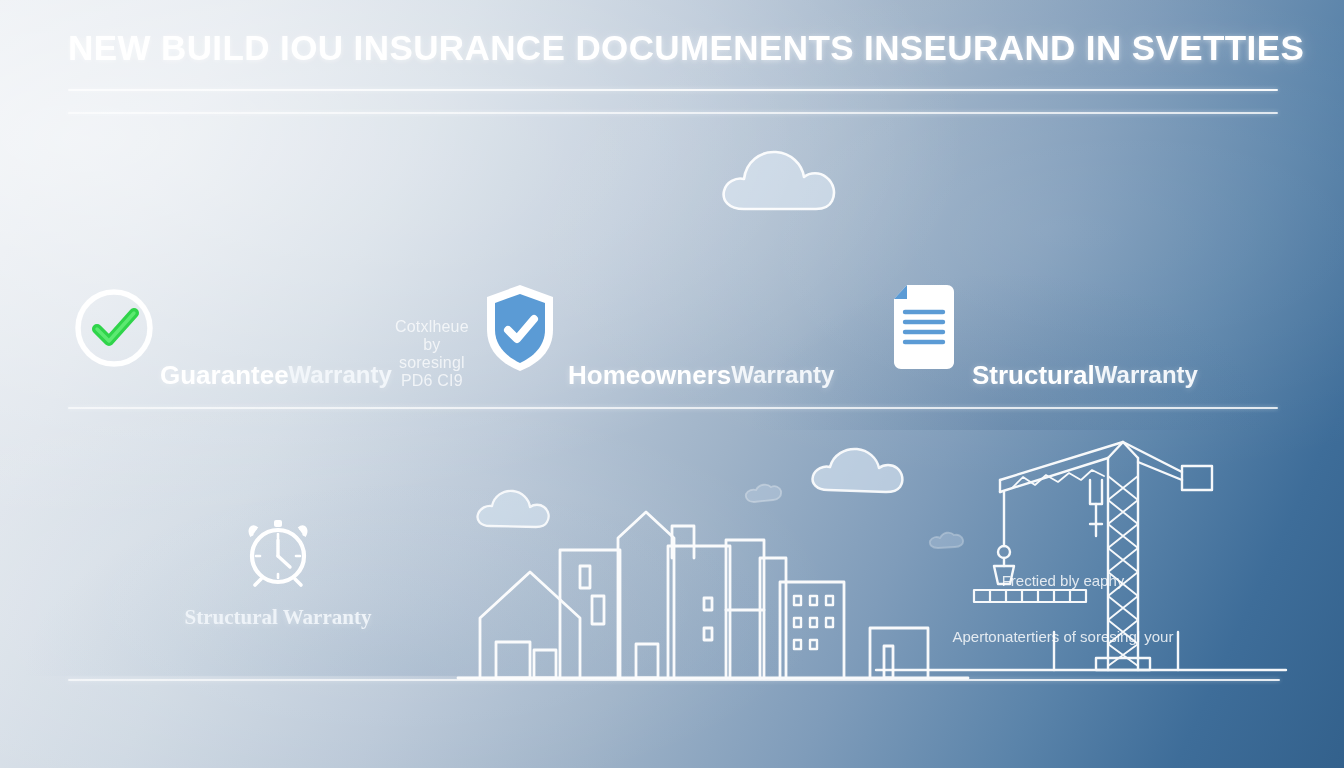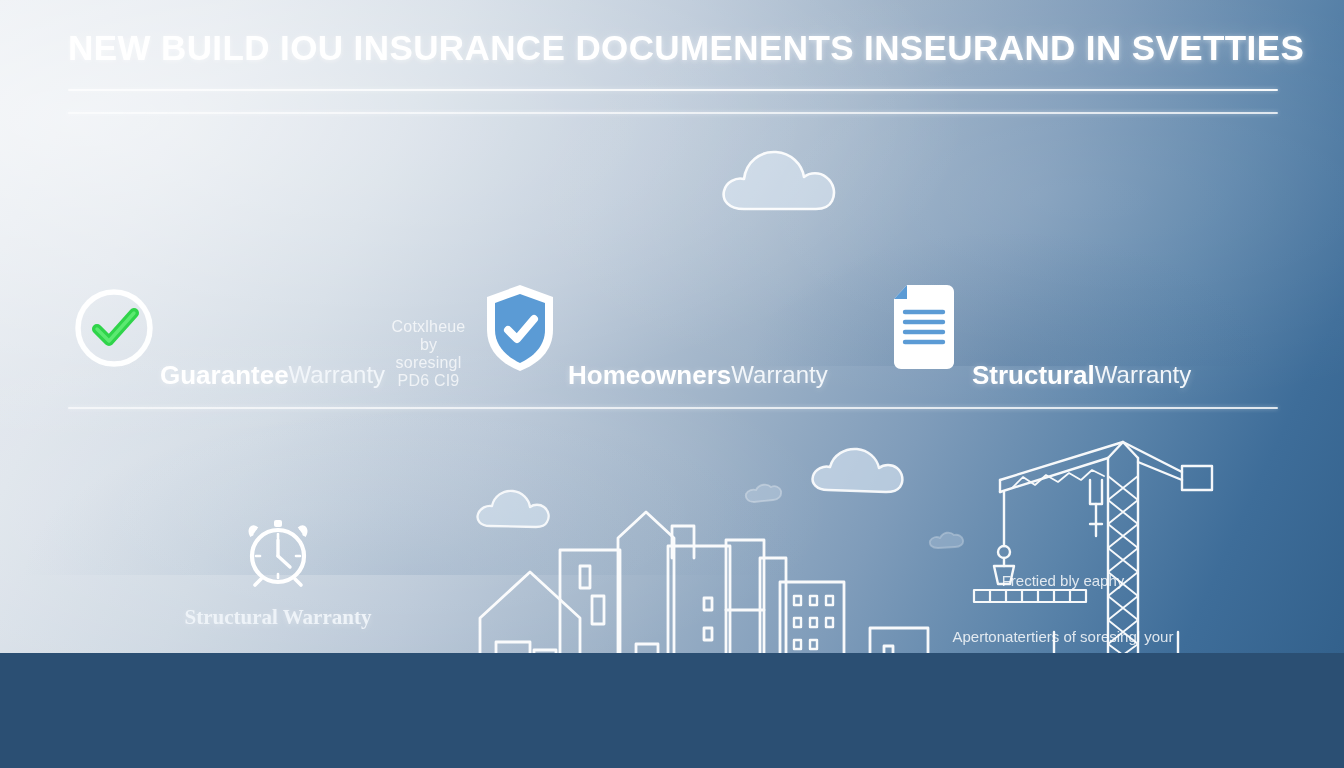--- a/index.html
+++ b/index.html
@@ -6,21 +6,21 @@
   html, body {
     margin: 0;
     padding: 0;
     background: #2b4f73;
   }
   * { box-sizing: border-box; }
 
   .canvas {
     position: relative;
     width: 1344px;
-    height: 653px;
+    height: 768px;
     overflow: hidden;
     font-family: "Liberation Sans", sans-serif;
     background:
       radial-gradient(120% 90% at 6% 18%, rgba(255,255,255,0.55) 0%, rgba(255,255,255,0.0) 55%),
       linear-gradient(115deg,
         #e9edf2 0%,
         #dfe5ec 14%,
         #cfd9e3 28%,
         #b9c7d7 42%,
         #9fb3c8 55%,
@@ -112,21 +112,21 @@
   .card-title {
     font-size: 26px;
     font-weight: 700;
     color: #ffffff;
     text-align: center;
     line-height: 1.12;
     text-shadow: 0 1px 6px rgba(255,255,255,0.35);
   }
   .card-title-2 {
     font-size: 24px;
-    font-weight: 400;
+    font-weight: 700;
     color: #f2f6fa;
     text-align: center;
     line-height: 1.2;
     margin-top: 1px;
     text-shadow: 0 1px 6px rgba(255,255,255,0.3);
   }
   .card-sub {
     font-size: 16px;
     font-weight: 400;
     color: rgba(255,255,255,0.72);

